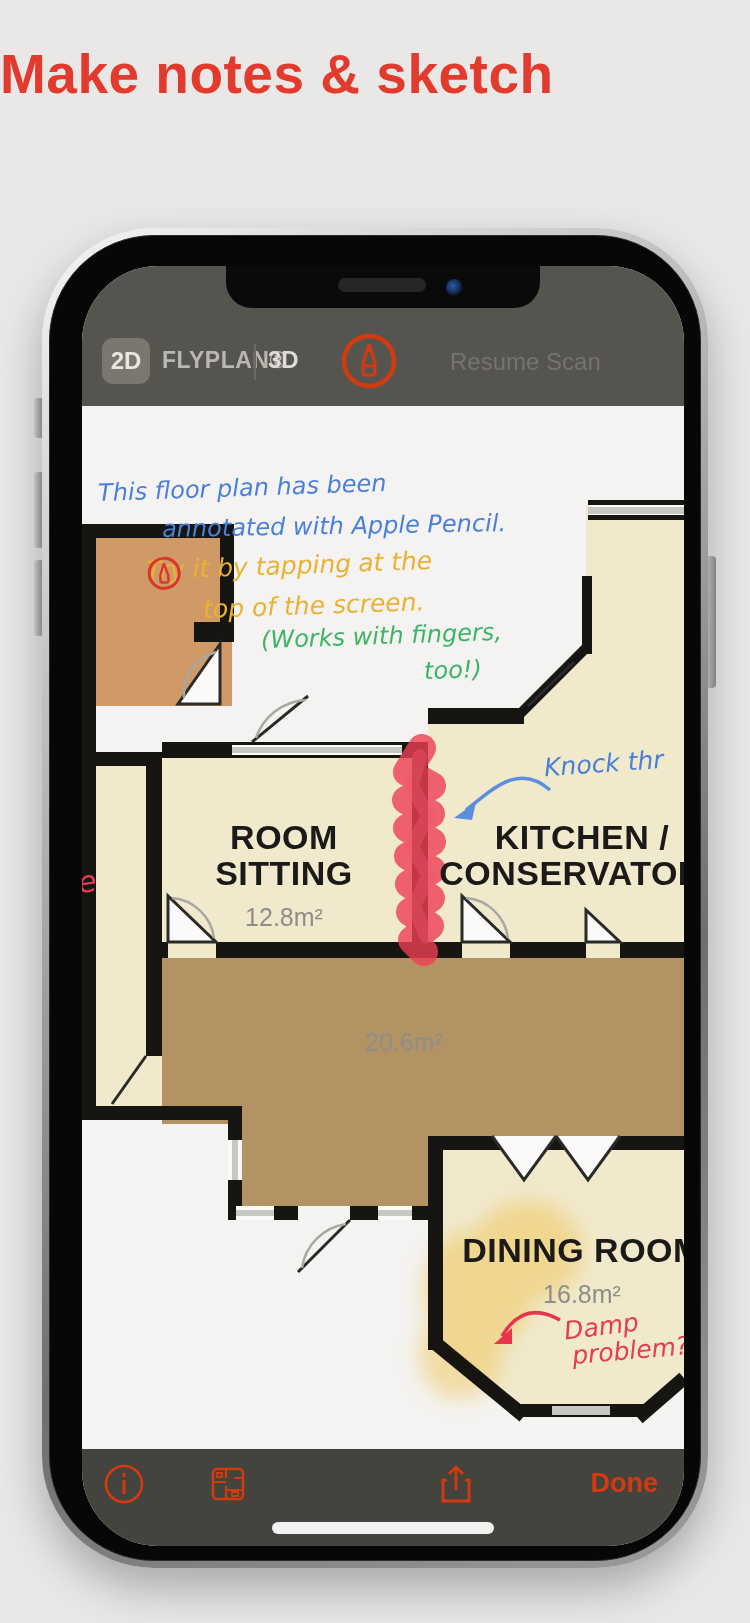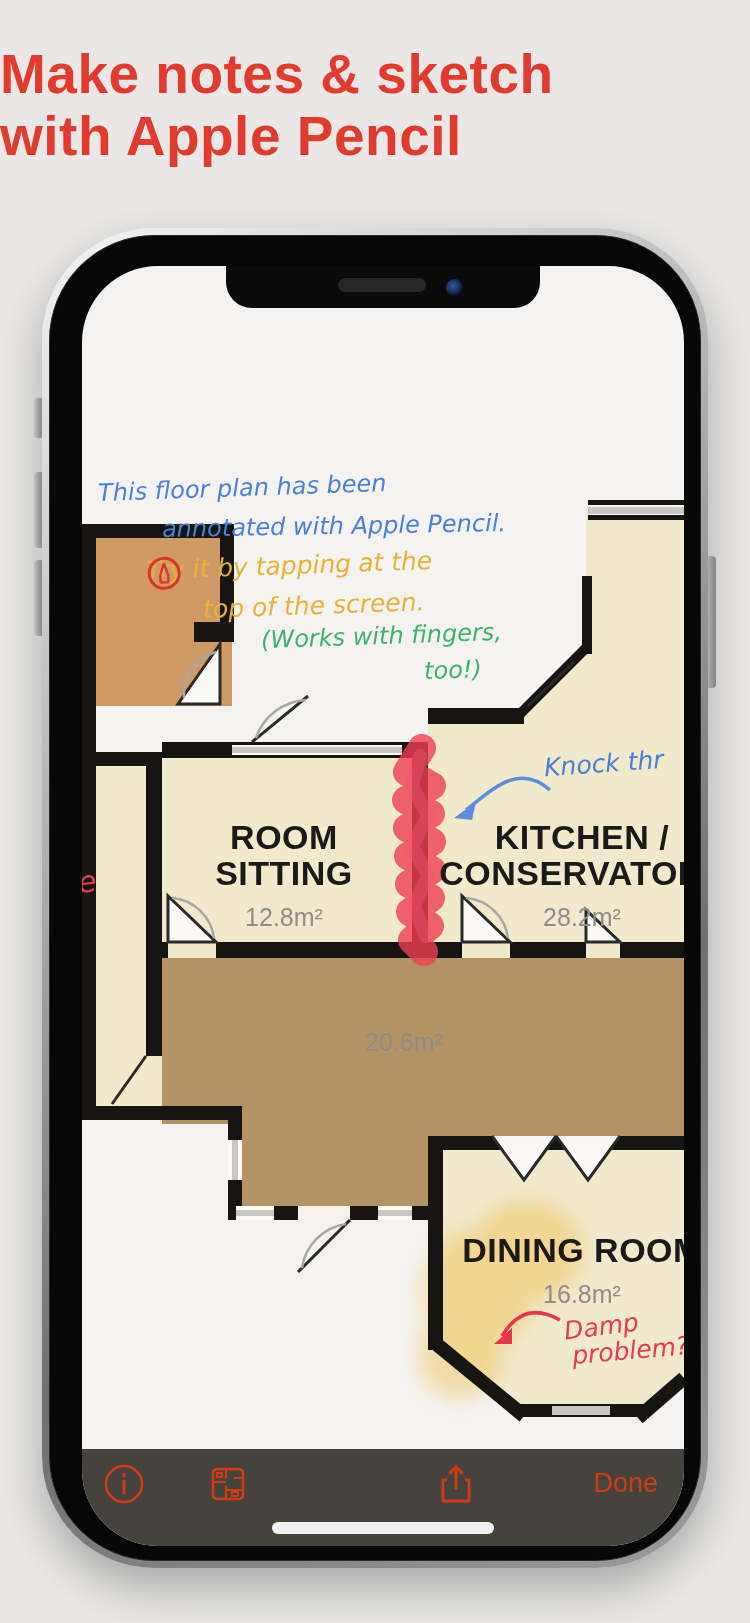--- a/index.html
+++ b/index.html
@@ -44,41 +44,55 @@
   .orange-row { display:flex; align-items:center; gap:7px; }
   .mini-pencil { width:36px; height:36px; flex:0 0 auto; }
 
   .room-label { position:absolute; text-align:center; white-space:nowrap; transform:translateX(-50%); z-index:5; }
   .room-name { font-size:34px; font-weight:bold; color:#1b1a18; line-height:1.06; letter-spacing:0.5px; }
   .room-area { font-size:25px; color:#8f8d89; margin-top:12px; }
 
   
   .toolbar { position:absolute; left:0; top:1183px; width:602px; height:97px; background:#45433e; z-index:10; }
   .tb-icon { position:absolute; top:13px; width:44px; height:44px; }
-  .done-btn { position:absolute; right:26px; top:19px; font-size:27px; font-weight:normal; color:#d23b10; }
+  .done-btn { position:absolute; right:26px; top:19px; font-size:27px; font-weight:bold; color:#d23b10; }
   .home-indicator { position:absolute; left:190px; top:1256px; width:222px; height:12px;
     border-radius:7px; background:#f2f2f2; z-index:20; }
 </style>
 </head>
 <body>
 
 <div class="headline">
   <div>Make notes &amp; sketch</div>
-  <div>with Apple Pencil</div>
 </div>
 
 <div class="side-btn" style="left:34px;top:398px;width:10px;height:40px;"></div>
 <div class="side-btn" style="left:34px;top:472px;width:10px;height:76px;"></div>
 <div class="side-btn" style="left:34px;top:560px;width:10px;height:76px;"></div>
 <div class="side-btn" style="left:706px;top:556px;width:10px;height:132px;"></div>
 
 <div class="phone">
   <div class="bezel">
     <div class="screen">
 
+      <div class="topbar">
+        <div class="chip-2d">
+            <span>2D</span>
+          </div>
+        <div class="brand">FLYPLAN®</div>
+        <div class="tb-divider"></div>
+        <div class="mode-3d">3D</div>
+        <div class="pencil-btn">
+          <svg width="58" height="58" viewBox="0 0 58 58">
+            <circle cx="29" cy="29" r="25" fill="none" stroke="#d23b10" stroke-width="4.5"></circle>
+            <path d="M29 12 L23 31 L23 43 M29 12 L35 31 L35 43 M23 43 L35 43 M23 34 L35 34 M29 12 L29 20" fill="none" stroke="#d23b10" stroke-width="3" stroke-linejoin="round"></path>
+          </svg>
+        </div>
+        <div class="resume">Resume Scan</div>
+      </div>
 
       <div class="canvas">
         <svg width="602" height="1043" viewBox="0 0 602 1043">
           <defs>
               <filter id="blur8" x="-60%" y="-60%" width="220%" height="220%">
                 <feGaussianBlur stdDeviation="10"></feGaussianBlur>
               </filter>
             </defs>
 
           <rect x="2" y="120" width="148" height="180" fill="#d09a67"></rect>
@@ -195,21 +209,20 @@
         <div class="hand ink-red" style="left:490px;top:930px;font-size:25px;transform:rotate(-5deg);">problem?</div>
 
         <div class="room-label" style="left:202px;top:413px;">
           <div class="room-name">ROOM</div>
           <div class="room-name">SITTING</div>
           <div class="room-area">12.8m²</div>
         </div>
         <div class="room-label" style="left:500px;top:413px;">
           <div class="room-name">KITCHEN /</div>
           <div class="room-name">CONSERVATORY</div>
-          <div class="room-area">28.2m²</div>
         </div>
         <div class="room-label" style="left:322px;top:610px;">
           <div class="room-area">20.6m²</div>
         </div>
         <div class="room-label" style="left:500px;top:826px;">
           <div class="room-name">DINING ROOM</div>
           <div class="room-area">16.8m²</div>
         </div>
       </div>
 

